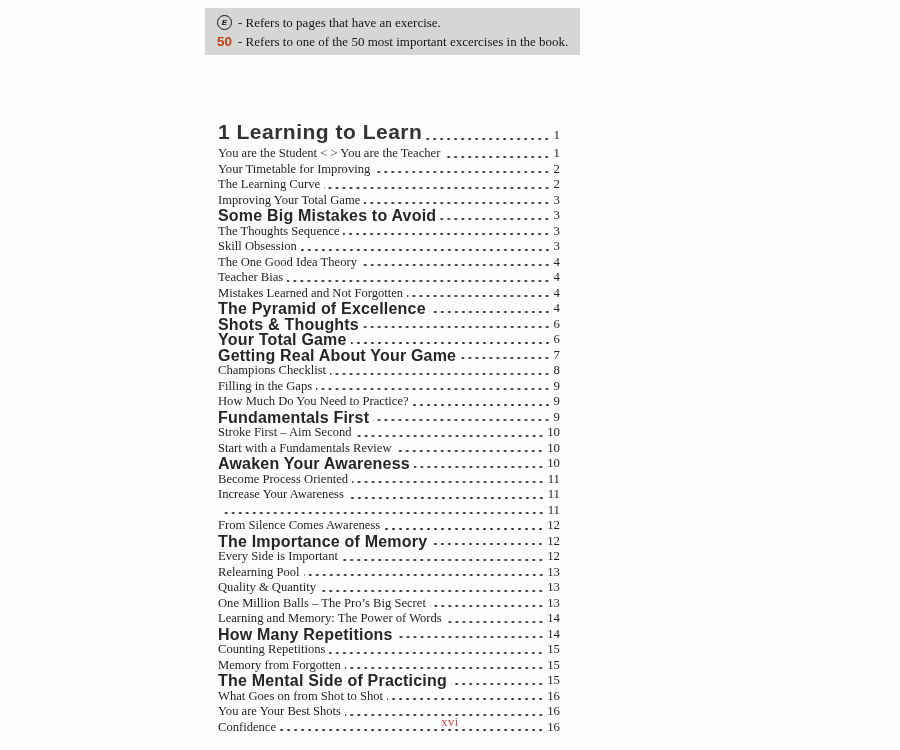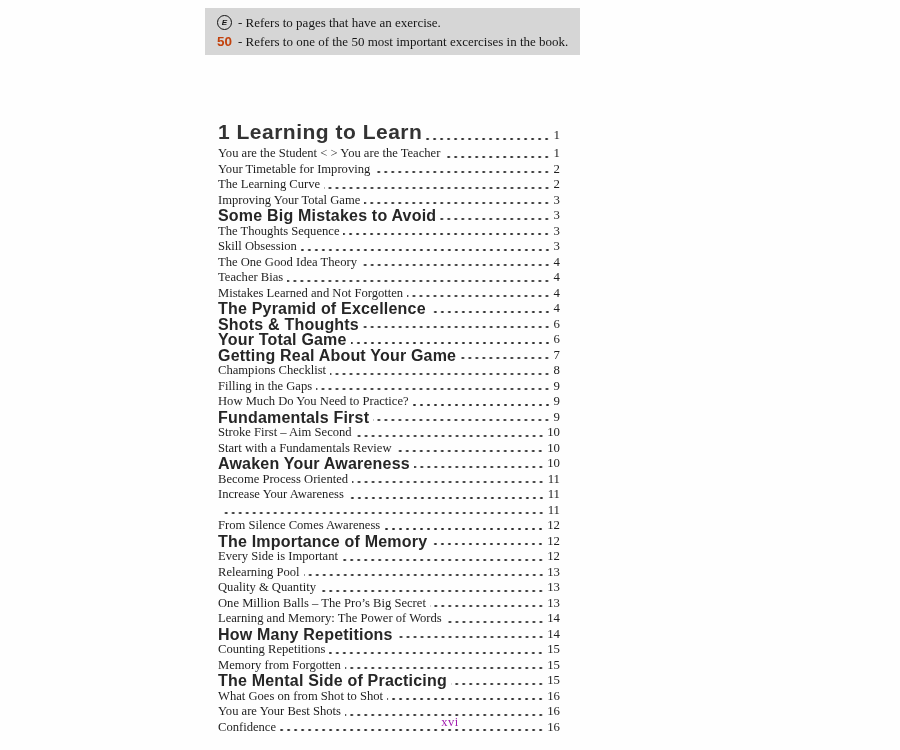--- a/index.html
+++ b/index.html
@@ -50,21 +50,21 @@
     background-size:7px 4px;background-repeat:repeat-x;
     background-position:right 1px bottom 2.6px;
   }
   .title-row .dots{background-position:right 1px bottom 5.2px;}
   .pagenum{font-size:12.8px;line-height:15.5px;color:#1e1e1e;white-space:nowrap;}
   .title-row .pagenum{font-size:13px;}
 
   
   .folio{
     position:absolute;left:0;right:0;top:715px;text-align:center;
-    font-size:12.5px;color:#a21caf;letter-spacing:.5px;
+    font-size:12.5px;color:#ef4444;letter-spacing:.5px;
   }
 </style>
 </head>
 <body>
 
 <div class="page">
 
   <div class="legend-box">
     <div class="legend-line">
       <span class="e-icon">

